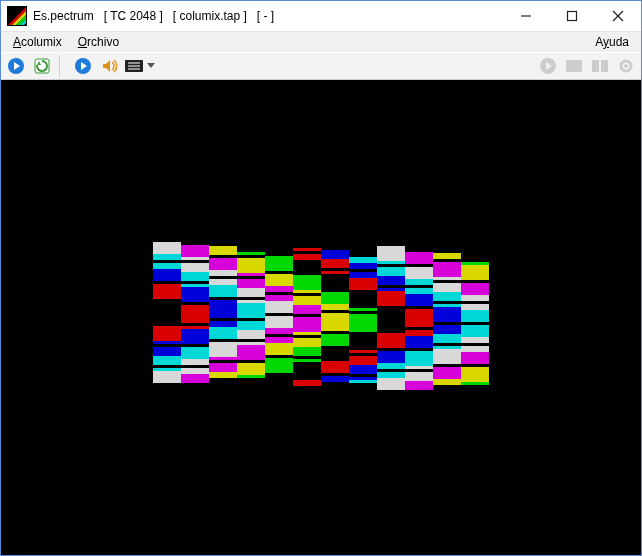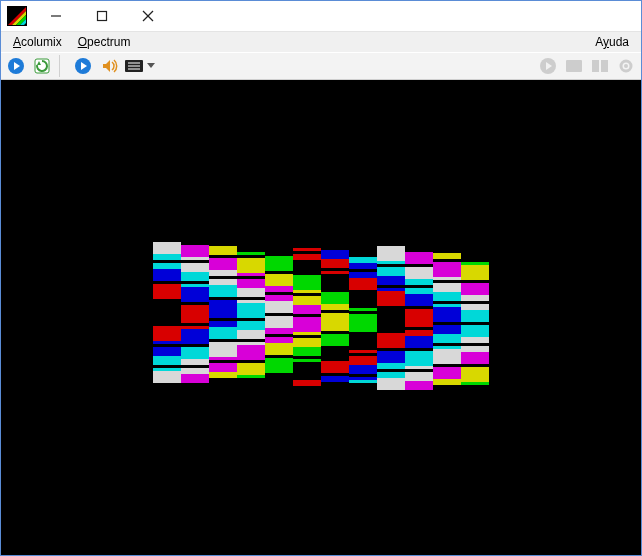--- a/index.html
+++ b/index.html
@@ -64,20 +64,21 @@
 <div class="titlebar">
   <span class="icon">
     <svg viewBox="0 0 20 20">
       <rect x="0" y="0" width="20" height="20" fill="#000"></rect>
       <polygon points="1,19 19,1 19,5 5,19" fill="#d80000"></polygon>
       <polygon points="5,19 19,5 19,9 9,19" fill="#d8d800"></polygon>
       <polygon points="9,19 19,9 19,13 13,19" fill="#00d800"></polygon>
       <polygon points="13,19 19,13 19,17 17,19" fill="#00d8d8"></polygon>
     </svg>
   </span>
+  <span class="title">Es.pectrum   [ TC 2048 ]   [ columix.tap ]   [ - ]</span>
   <div class="winbtns">
     <div class="winbtn">
       <svg width="12" height="12">
           <line x1="1" y1="6" x2="11" y2="6"></line>
         </svg>
     </div>
     <div class="winbtn">
       <svg width="12" height="12">
           <rect x="1.5" y="1.5" width="9" height="9"></rect>
         </svg>
@@ -86,21 +87,21 @@
       <svg width="12" height="12">
           <line x1="1" y1="1" x2="11" y2="11"></line>
           <line x1="11" y1="1" x2="1" y2="11"></line>
         </svg>
     </div>
   </div>
 </div>
 
 <div class="menubar">
   <div class="menuitem"><span class="hot">A</span><span id="mf">columix</span></div>
-  <div class="menuitem"><span class="hot">O</span><span id="mo">pectrum</span></div>
+  <div class="menuitem"><span class="hot">O</span><span id="mo">rchivo</span></div>
   <div class="menuspacer"></div>
   <div class="menuitem">A<span class="hot">y</span><span id="mh">uda</span></div>
 </div>
 
 <div class="toolbar">
   <div class="tb" title="open">
     <svg width="18" height="18" viewBox="0 0 18 18">
       <circle cx="9" cy="9" r="8" fill="#1e7bd8"></circle>
         <polygon points="7,5 13,9 7,13" fill="#fff"></polygon>
     </svg>

